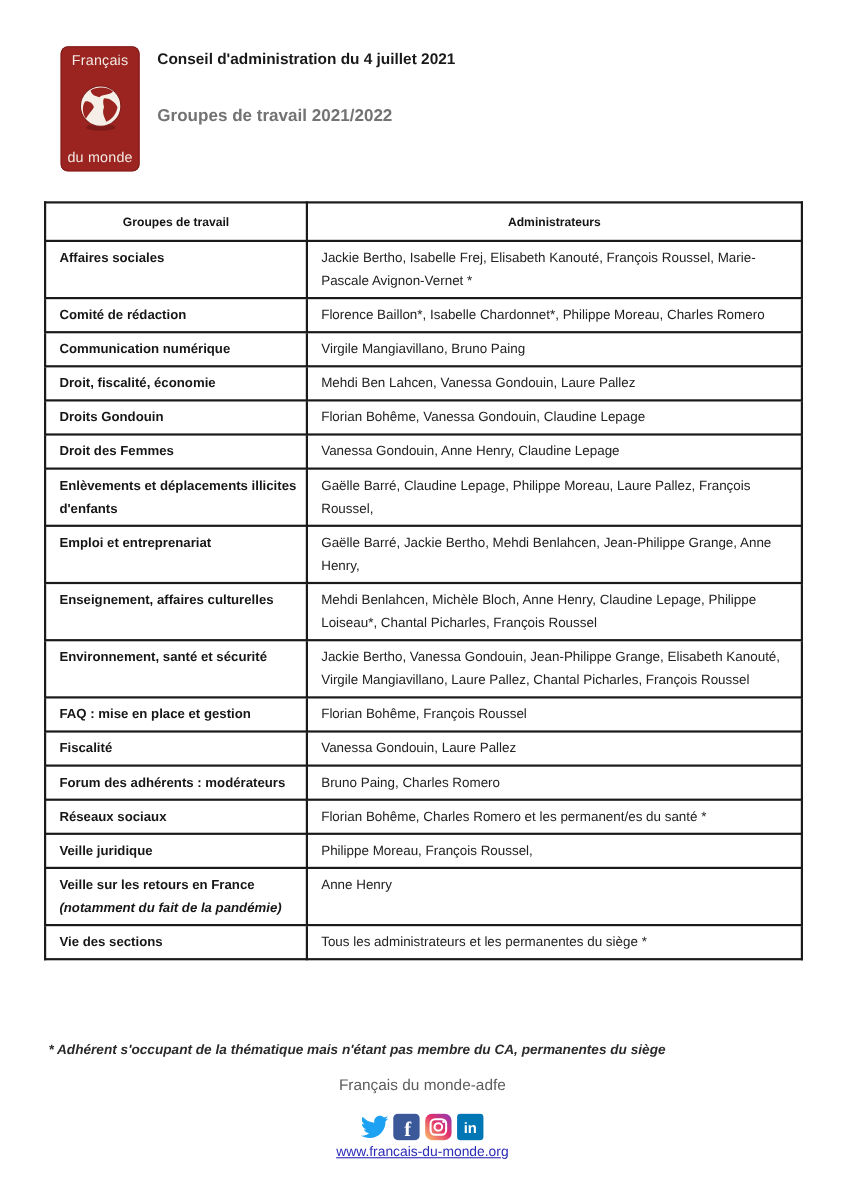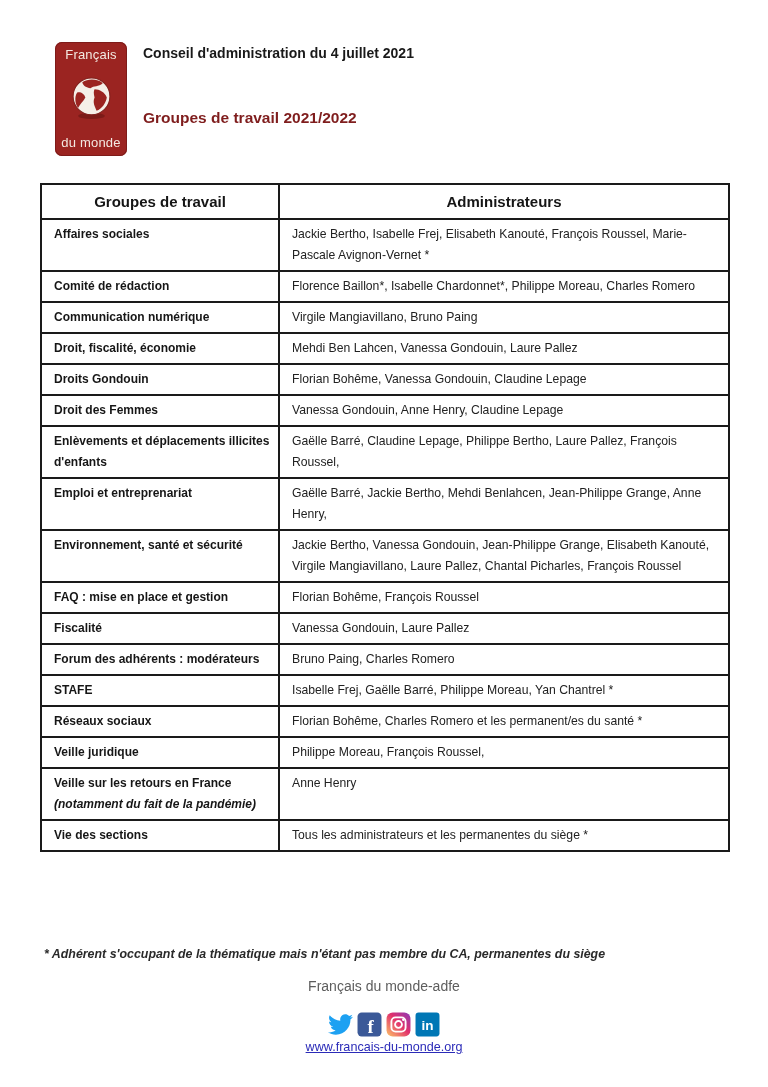--- a/index.html
+++ b/index.html
@@ -33,22 +33,22 @@
   }
   .globe { width: 47px; height: 47px; margin-top: -2px; }
 
   .doc-title {
     position: absolute;
     left: 143px; top: 45px;
     font-size: 14px; font-weight: bold; color: #191919;
   }
   .doc-subtitle {
     position: absolute;
-    left: 143px; top: 109px;
-    font-size: 15.5px; font-weight: bold; color: #7f1d1d; text-align: right;
+    left: 143px; top: 97px;
+    font-size: 15.5px; font-weight: bold; color: #737373; text-align: right;
   }
 
   
   table.wg-table {
     position: absolute;
     left: 40px; top: 183px;
     width: 688px;
     border-collapse: collapse;
     table-layout: fixed;
   }
@@ -56,21 +56,21 @@
   .wg-table col.c2 { width: 450px; }
   .wg-table th, .wg-table td {
     border: 2px solid #1a1a1a;
     vertical-align: top;
     box-sizing: border-box;
   }
   .wg-table th {
     height: 35px;
     text-align: center;
     vertical-align: middle;
-    font-size: 15px;
+    font-size: 11px;
     font-weight: bold;
     color: #151515;
   }
   .wg-table td {
     padding: 4px 6px 4px 9px;
     line-height: 21px;
     font-size: 12.2px;
     color: #222222;
   }
   td.group-cell { font-weight: bold; font-size: 12px; color: #161616; padding-left: 12px; }
@@ -195,31 +195,38 @@
         <div class="group-note"></div>
       </td>
       <td class="admins-cell">Vanessa Gondouin, Anne Henry, Claudine Lepage</td>
     </tr>
 
     <tr>
       <td class="group-cell">
         <div class="group-name">Enlèvements et déplacements illicites d'enfants</div>
         <div class="group-note"></div>
       </td>
-      <td class="admins-cell">Gaëlle Barré, Claudine Lepage, Philippe Bertho, Laure Pallez, François Roussel,</td>
+      <td class="admins-cell">Gaëlle Barré, Claudine Lepage, Philippe Moreau, Laure Pallez, François Roussel,</td>
     </tr>
 
     <tr>
       <td class="group-cell">
         <div class="group-name">Emploi et entreprenariat</div>
         <div class="group-note"></div>
       </td>
       <td class="admins-cell">Gaëlle Barré, Jackie Bertho, Mehdi Benlahcen, Jean-Philippe Grange, Anne Henry,</td>
     </tr>
 
+    <tr>
+      <td class="group-cell">
+        <div class="group-name">Enseignement, affaires culturelles</div>
+        <div class="group-note"></div>
+      </td>
+      <td class="admins-cell">Mehdi Benlahcen, Michèle Bloch, Anne Henry, Claudine Lepage, Philippe Loiseau*, Chantal Picharles, François Roussel</td>
+    </tr>
 
     <tr>
       <td class="group-cell">
         <div class="group-name">Environnement, santé et sécurité</div>
         <div class="group-note"></div>
       </td>
       <td class="admins-cell">Jackie Bertho, Vanessa Gondouin, Jean-Philippe Grange, Elisabeth Kanouté, Virgile Mangiavillano, Laure Pallez, Chantal Picharles, François Roussel</td>
     </tr>
 
     <tr>
@@ -239,27 +246,20 @@
     </tr>
 
     <tr>
       <td class="group-cell">
         <div class="group-name">Forum des adhérents : modérateurs</div>
         <div class="group-note"></div>
       </td>
       <td class="admins-cell">Bruno Paing, Charles Romero</td>
     </tr>
 
-    <tr>
-      <td class="group-cell">
-        <div class="group-name">STAFE</div>
-        <div class="group-note"></div>
-      </td>
-      <td class="admins-cell">Isabelle Frej, Gaëlle Barré, Philippe Moreau, Yan Chantrel *</td>
-    </tr>
 
     <tr>
       <td class="group-cell">
         <div class="group-name">Réseaux sociaux</div>
         <div class="group-note"></div>
       </td>
       <td class="admins-cell">Florian Bohême, Charles Romero et les permanent/es du santé *</td>
     </tr>
 
     <tr>

